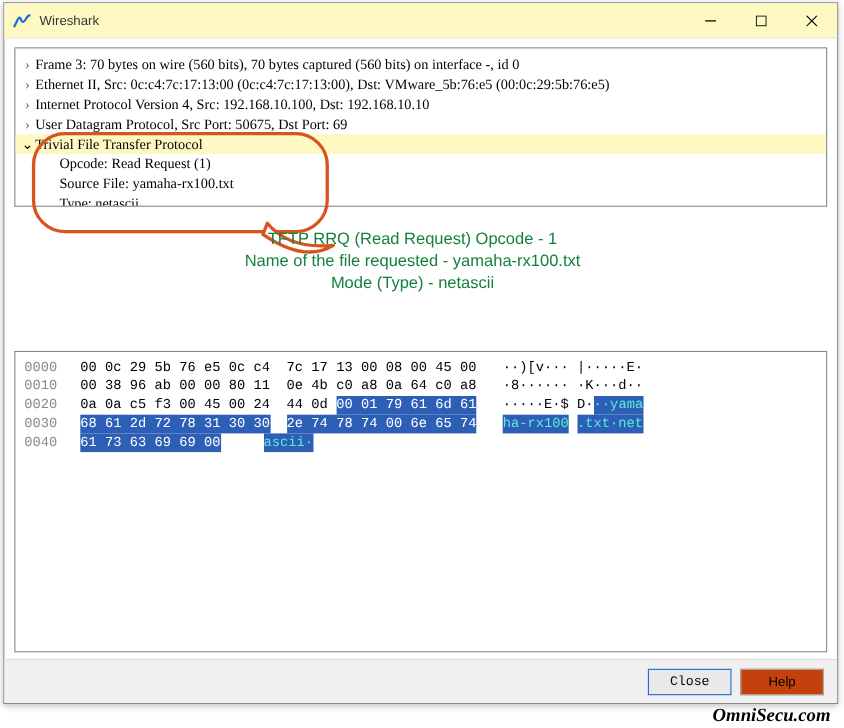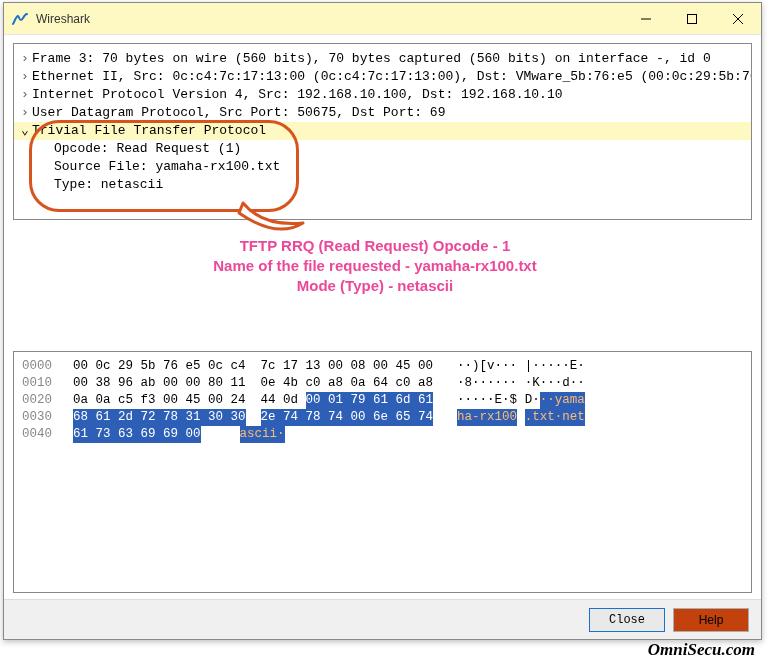--- a/index.html
+++ b/index.html
@@ -38,25 +38,25 @@
     margin: 0 8px;
   }
   .titlebar .title { flex: 1; }
   .titlebar .winbtn {
     width: 46px; height: 32px;
     display: flex; align-items: center; justify-content: center;
     font-size: 11px; color: #333;
   }
   .pane-tree {
     flex: 0 0 auto;
-    height: 177px;
+    height: 145px;
     margin: 8px 9px 0 9px;
     border: 1px solid #888;
     padding: 6px 0;
-    font-family: Liberation Mono, monospace;
+    font-family: Liberation Serif, serif;
     font-size: 13px;
     line-height: 18px;
     color: #000;
     background: #fff;
     overflow: hidden;
   }
   .tree-row {
     white-space: pre;
     padding: 0 4px;
   }
@@ -80,26 +80,26 @@
   }
   .callout-tail {
     position: absolute;
     top: 199px;
     left: 233px;
     width: 90px; height: 50px;
     pointer-events: none;
   }
   .annotation-text {
     position: absolute;
-    top: 236px;
+    top: 208px;
     left: 95px;
     width: 560px;
     text-align: center;
-    color: #ec4899;
-    font-weight: bold;
+    color: #15803d;
+    font-weight: normal;
     font-size: 15px;
     line-height: 20px;
     font-family: "Segoe UI", Arial, sans-serif;
     pointer-events: none;
   }
   .gap-area {
     flex: 0 0 auto;
     height: 131px;
   }
   .pane-hex {
@@ -112,21 +112,21 @@
     line-height: 17px;
     color: #000;
     background: #fff;
     overflow: hidden;
   }
   .hexrow { white-space: pre; }
   .offset { color: #888; display: inline-block; width: 36px; }
   .hx { display: inline-block; }
   .hx-sel { background: #2e5fb7; color: #fff; }
   .asc { display: inline-block; }
-  .asc-sel { background: #2e5fb7; color: #fdba74; }
+  .asc-sel { background: #2e5fb7; color: #5eead4; }
   .asc-gap { display:inline-block; width:24px; }
   .bottombar {
     height: 40px;
     display: flex;
     align-items: center;
     justify-content: flex-end;
     gap: 8px;
     padding: 0 12px;
     background: #f0f0f0;
     border-top: 1px solid #ddd;

